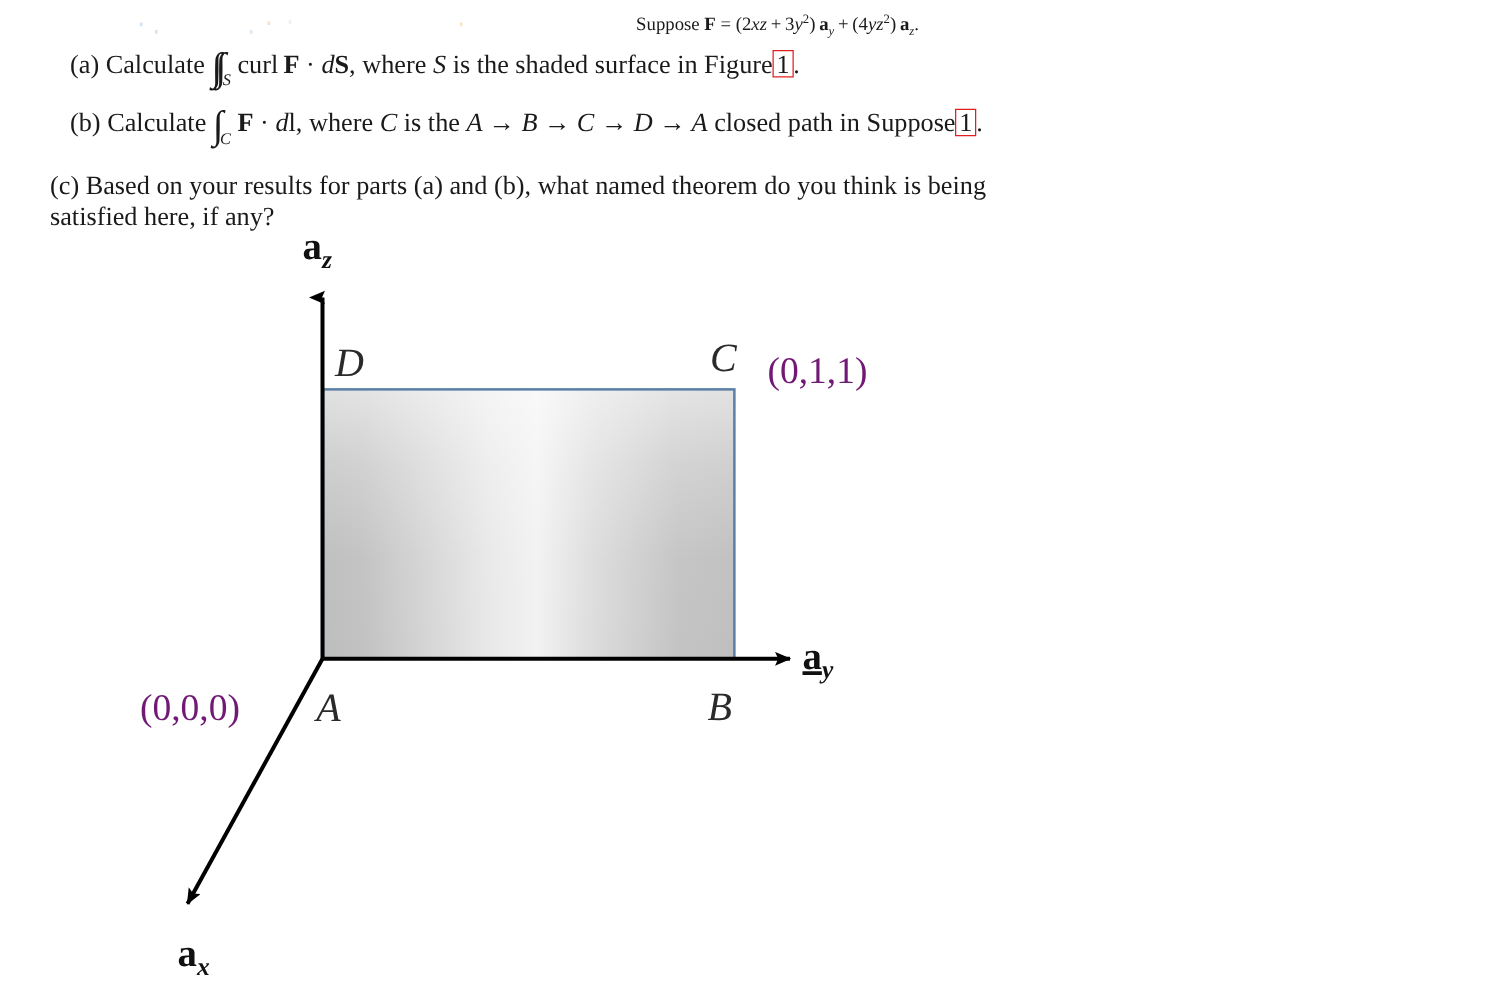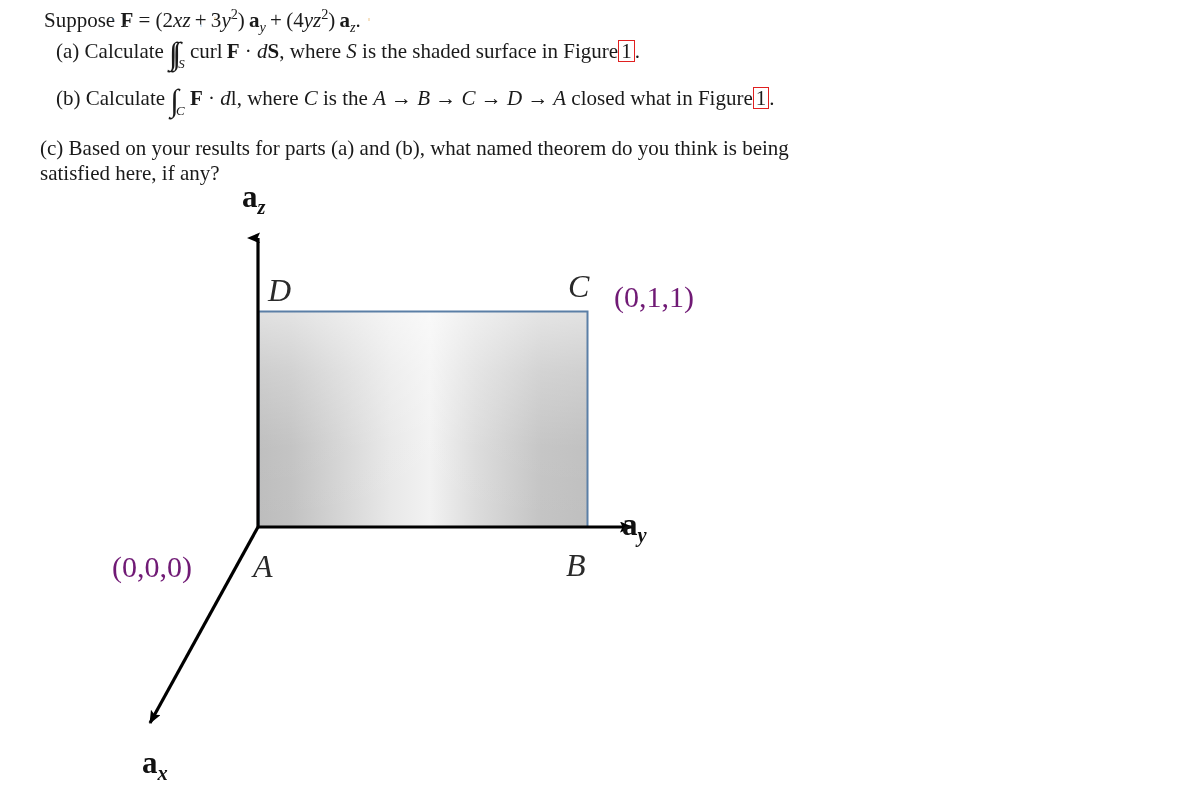--- a/index.html
+++ b/index.html
@@ -19,21 +19,22 @@
 
   
   #problem-statement {
     position: absolute;
     left: 0;
     top: 0;
     width: 1200px;
   }
 
   .prompt-line {
-    font-size: 21px;
+    text-align: center;
+    font-size: 15px;
     line-height: 28px;
     padding-top: 6px;
     margin-left: 44px;
   }
 
   .part {
     font-size: 21px;
     line-height: 34px;
     padding-left: 56px;
     padding-right: 340px;
@@ -144,21 +145,21 @@
   </div>
 
   <div class="part">
     <span>(b)</span>
     <span>Calculate</span>
     <span class="intsign">∫</span><span class="intsub cal">C</span>
     <span class="mathup"><span class="bf">F</span> · <span class="mathvar">d</span>l</span><span>, where</span>
     <span class="cal">C</span>
     <span>is the</span>
     <span class="mathvar">A → B → C → D → A</span>
-    <span>closed what in Figure</span><span class="figref">1</span><span>.</span>
+    <span>closed path in Suppose</span><span class="figref">1</span><span>.</span>
   </div>
 
   <div class="part c-part">
     <span>(c)</span>
     <span>Based on your results for parts (a) and (b), what named theorem do you think is</span>
     <span>being satisfied here, if any?</span>
   </div>
 
 </div>
 
@@ -200,21 +201,21 @@
 
     <line x1="258" y1="352" x2="258" y2="63" stroke="#000000" stroke-width="3.2" marker-end="url(#arrowUp)"></line>
 
     <line x1="258" y1="352" x2="632" y2="352" stroke="#000000" stroke-width="3.2" marker-end="url(#arrowHead)"></line>
 
     <line x1="258" y1="352" x2="150" y2="548" stroke="#000000" stroke-width="3.2" marker-end="url(#arrowHead)"></line>
   </svg>
 
   <div class="axis-label" style="left:242px; top:4px;"><span>a</span><span class="sub">z</span></div>
 
-  <div class="axis-label" style="left:622px; top:332px;"><span>a</span><span class="sub">y</span></div>
+  <div class="axis-label" style="left:642px; top:332px;text-decoration:underline;"><span>a</span><span class="sub">y</span></div>
 
   <div class="axis-label" style="left:120px; top:570px;margin-left:22px;"><span>a</span><span class="sub">x</span></div>
 
   <div class="vertex-label" style="left:268px; top:97px;">D</div>
 
   <div class="vertex-label" style="left:568px; top:93px;">C</div>
 
   <div class="vertex-label" style="left:253px; top:373px;">A</div>
 
   <div class="vertex-label" style="left:566px; top:372px;">B</div>

